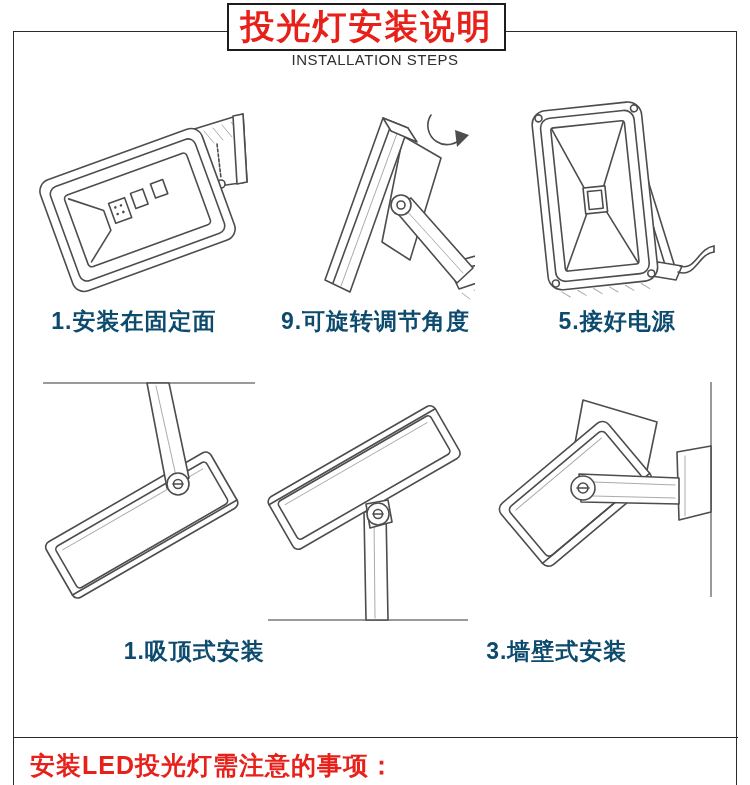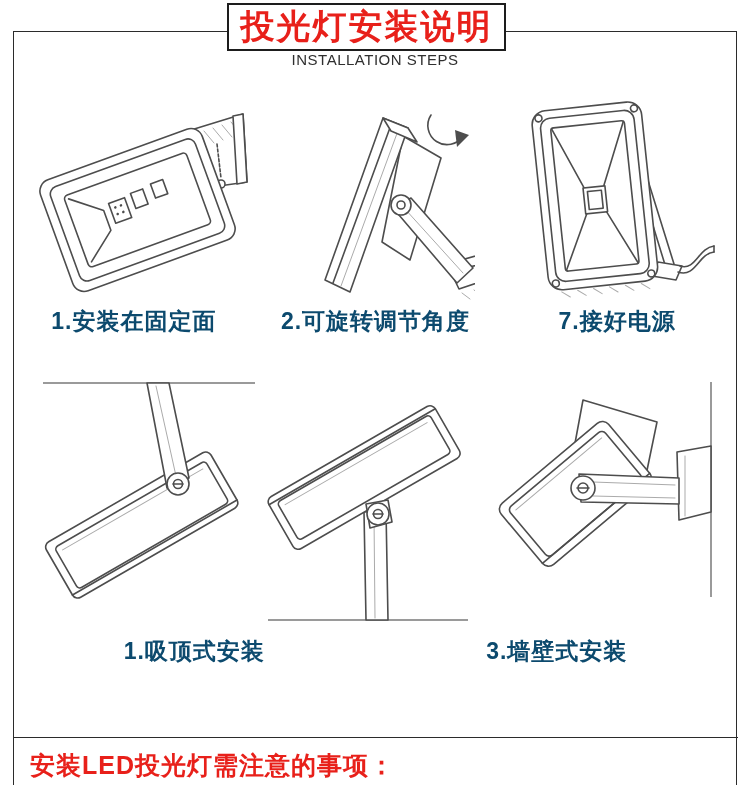--- a/index.html
+++ b/index.html
@@ -224,22 +224,22 @@
         <line class="lt" x1="98" y1="126" x2="180" y2="128"></line>
         <circle class="sf" cx="88" cy="118" r="12"></circle>
         <circle class="s" cx="88" cy="118" r="5"></circle>
         <line class="s" x1="82" y1="118" x2="94" y2="118"></line>
       </g>
     </svg>
   </figure>
 
   <div class="caption-row row1">
     <div class="caption">1.安装在固定面</div>
-    <div class="caption">2.可旋转调节角度</div>
-    <div class="caption">7.接好电源</div>
+    <div class="caption">9.可旋转调节角度</div>
+    <div class="caption">5.接好电源</div>
   </div>
 
   <div class="caption-row row2">
     <div class="caption">1.吸顶式安装</div>
     <div class="caption">3.墙壁式安装</div>
   </div>
 
   <div class="notes-heading">安装LED投光灯需注意的事项：</div>
 
 </div>

